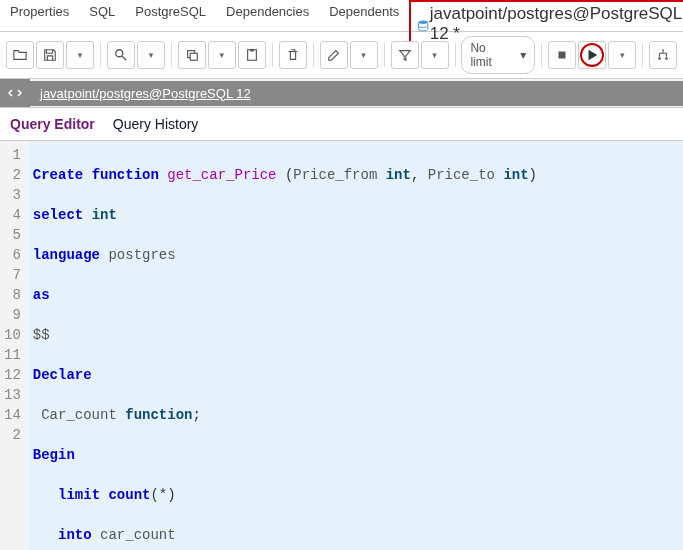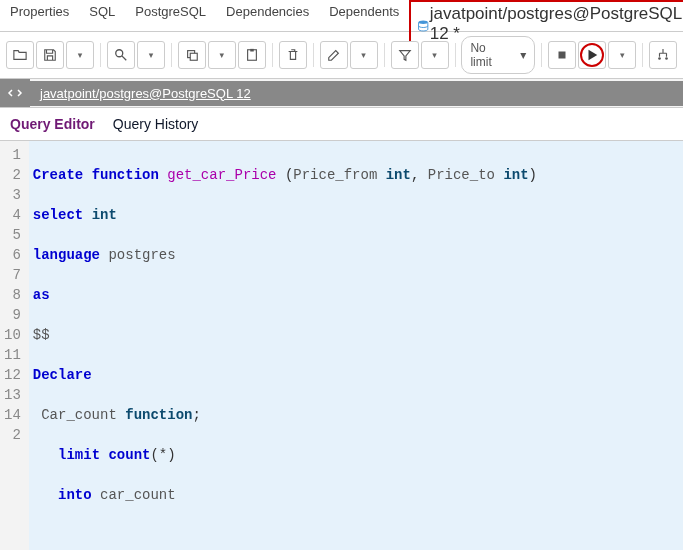--- a/index.html
+++ b/index.html
@@ -165,20 +165,21 @@
       <div>2</div>
   </div>
   <div class="code">
 <div><span class="kw">Create</span> <span class="kw">function</span> <span class="fn">get_car_Price</span><span> (</span><span class="id">Price_from </span><span class="ty">int</span><span>, </span><span class="id">Price_to </span><span class="ty">int</span><span>)</span></div>
 <div><span class="kw">select</span><span class="ty"> int</span></div>
 <div><span class="kw">language</span><span class="id"> postgres</span></div>
 <div><span class="kw">as</span></div>
 <div><span class="op">$$</span></div>
 <div><span class="kw">Declare</span></div>
 <div><span class="id"> Car_count </span><span class="ty">function</span><span>;</span></div>
+<div><span class="kw">Begin</span></div>
 <div>   <span class="kw">limit</span> <span class="kw">count</span><span>(*)</span></div>
 <div>   <span class="kw">into</span><span class="id"> car_count</span></div>
 
 
 
 
 
   </div>
 </div>
 

